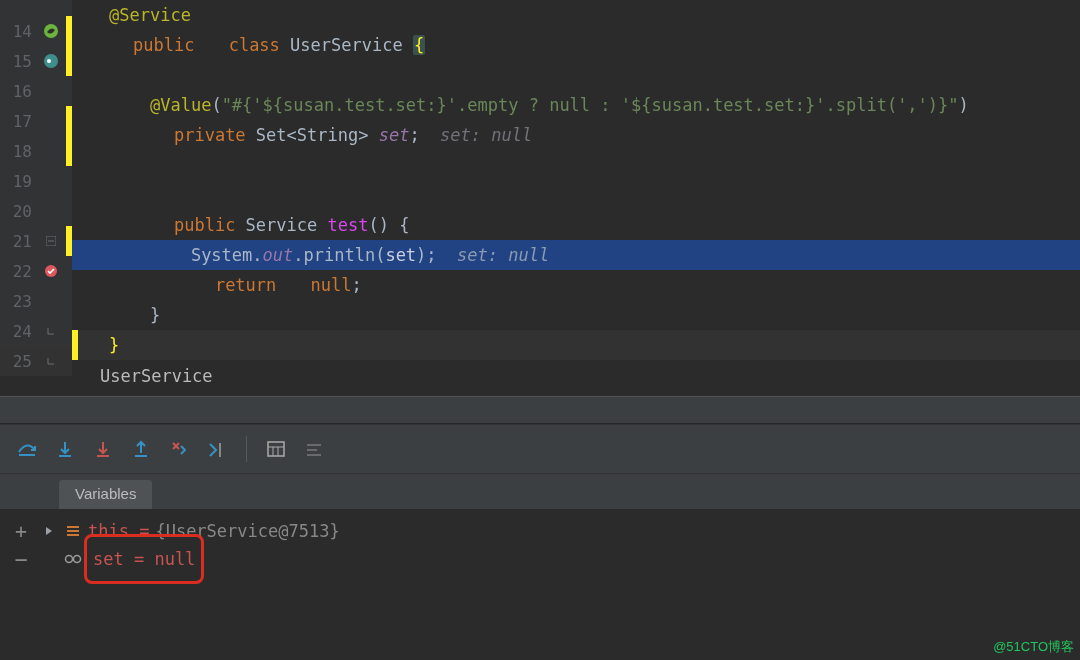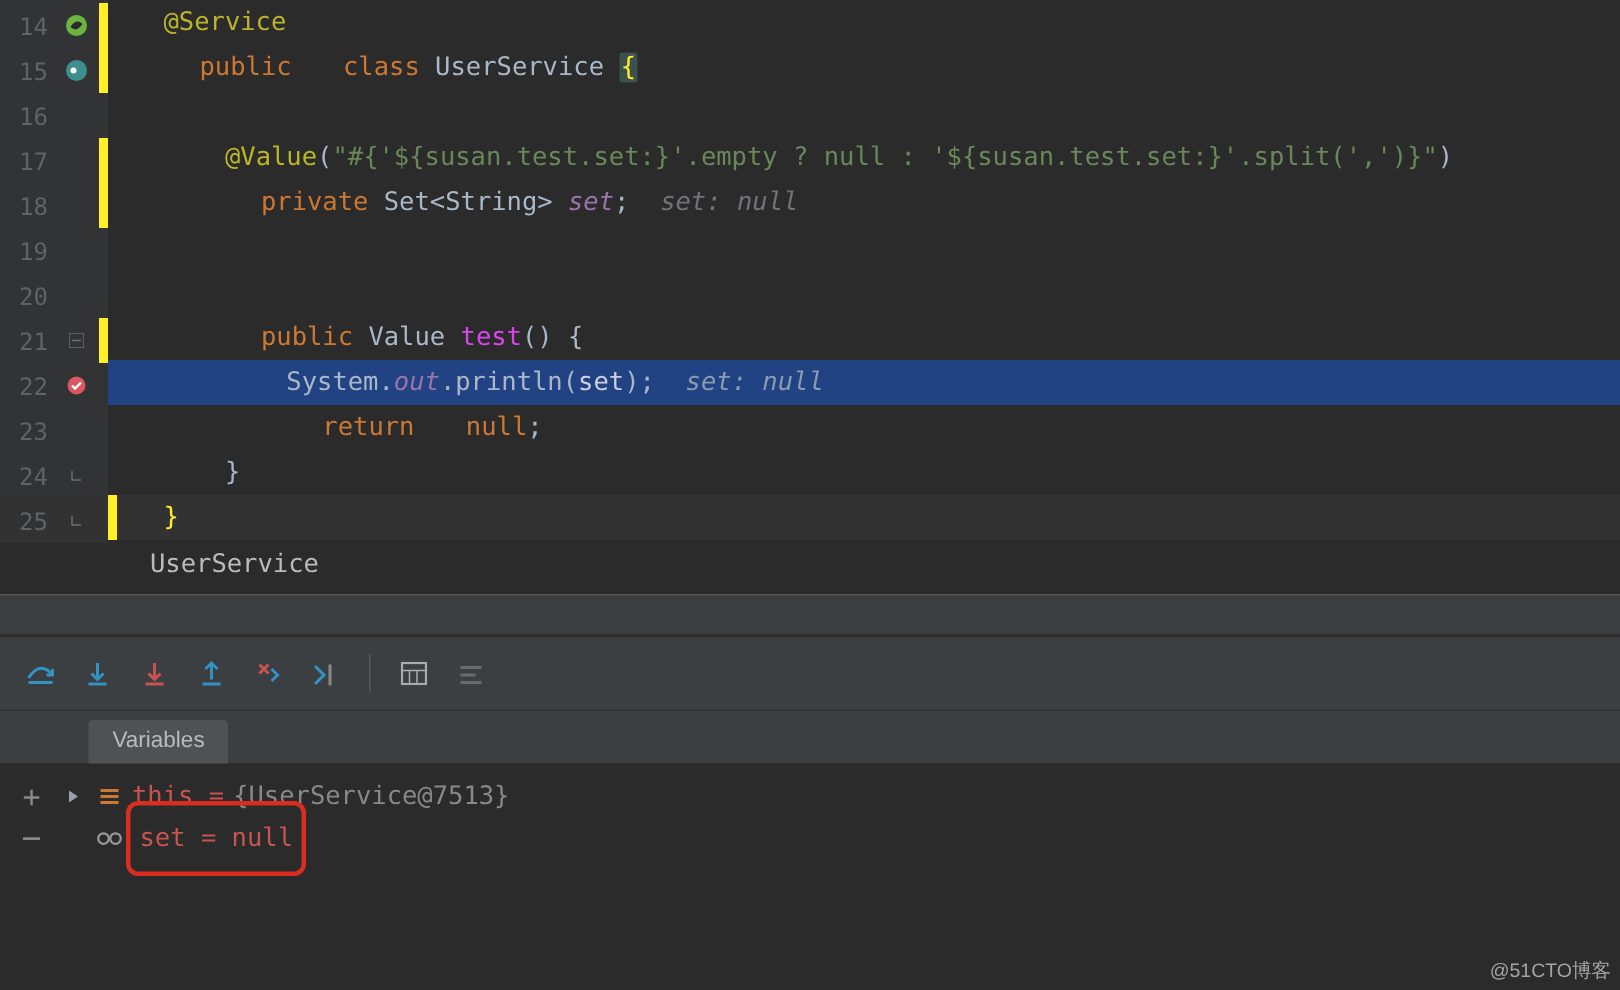--- a/index.html
+++ b/index.html
@@ -1,18 +1,18 @@
 <!DOCTYPE html>
 <html><head>
 <meta charset="utf-8">
 <style>
   * { box-sizing: border-box; }
   html, body { margin:0; padding:0; width:1080px; height:660px; background:#2b2b2b; font-family:"Menlo","Consolas",monospace; overflow:hidden; color:#a9b7c6;}
   .editor { display:flex; height:360px; }
-  .gutter { width:72px; background:#313335; padding-top:2px; }
+  .gutter { width:72px; background:#313335; padding-top:16px; }
   .grow { display:flex; align-items:center; height:30px; }
   .lnum { width:36px; text-align:right; color:#606366; font-size:16px; padding-right:4px;}
   .gicon { width:30px; display:flex; align-items:center; justify-content:center;}
   .gicon svg { display:block;}
   .gbar  { width:6px; height:30px; }
   .code { flex:1; font-size:17px; line-height:30px; position:relative; }
   .line { height:30px; padding-left:37px; white-space:pre; position:relative; }
   .line.sel { background:#214283; }
   .line .caret-strip { position:absolute; left:0; top:0; bottom:0; width:6px; }
   .tok-ann  { color:#bbb529; }
@@ -29,21 +29,21 @@
   .dbgbar { height:50px; display:flex; align-items:center; background:#3c3f41; border-top:1px solid #323232; border-bottom:1px solid #323232; padding-left:10px; gap:4px;}
   .dbgbtn { width:34px; height:34px; display:flex; align-items:center; justify-content:center; border-radius:2px; }
   .dbgsep { width:1px; height:26px; background:#585858; margin:0 8px;}
   .tabbar { background:#3c3f41; padding:6px 0 0 12px;}
   .tab    { display:inline-block; padding:5px 16px 7px; color:#bbbbbb; background:#4e5254; border-radius:3px 3px 0 0; font-size:15px; font-family:-apple-system,sans-serif;margin-left:47px;}
   .vars   { background:#2b2b2b; padding:8px 0 0 0; font-size:17px;}
   .vrow   { display:flex; align-items:center; height:28px; padding-left:8px; gap:6px;}
   .vside  { width:26px; display:flex; align-items:center; justify-content:center;}
   .vicon  { width:18px; display:flex; align-items:center; justify-content:center;}
   .hlbox  { border:3px solid #d92d20; border-radius:8px; padding:12px 6px; margin-left:-4px;}
-  .watermark { position:fixed; right:6px; bottom:4px; color:#a3a3a3; font-size:13px; font-family:-apple-system,sans-serif;}
+  .watermark { position:fixed; right:6px; bottom:4px; color:#22c55e; font-size:13px; font-family:-apple-system,sans-serif;}
 </style>
 </head>
 <body>
 
 <div class="editor">
   <div class="gutter">
     <div class="grow">
         <span class="lnum">14</span>
       <span class="gicon">
           <svg width="16" height="16">
@@ -133,21 +133,21 @@
       </div>
   </div>
   <div class="code">
     <div class="line"><span class="tok-ann">@Service</span></div>
     <div class="line"><span class="tok-kw">public </span><span class="tok-kw">class </span><span class="tok-plain">UserService </span><span class="tok-brace">{</span></div>
     <div class="line"></div>
     <div class="line">    <span class="tok-ann">@Value</span><span class="tok-plain">(</span><span class="tok-str">"#{'${susan.test.set:}'.empty ? null : '${susan.test.set:}'.split(',')}"</span><span class="tok-plain">)</span></div>
     <div class="line">    <span class="tok-kw">private </span><span class="tok-type">Set&lt;String&gt; </span><span class="tok-field">set</span><span class="tok-plain">;</span><span class="tok-hint">  set: null</span></div>
     <div class="line"></div>
     <div class="line"></div>
-    <div class="line">    <span class="tok-kw">public </span><span class="tok-type">Value </span><span class="tok-name">test</span><span class="tok-plain">() {</span></div>
+    <div class="line">    <span class="tok-kw">public </span><span class="tok-type">Service </span><span class="tok-name">test</span><span class="tok-plain">() {</span></div>
     <div class="line sel">        <span class="tok-plain">System.</span><span class="tok-field">out</span><span class="tok-plain">.println(</span><span class="tok-field" style="color:#cbcfe0;font-style:normal">set</span><span class="tok-plain">);</span><span class="tok-hint" style="color:#8a9bb0">  set: null</span></div>
     <div class="line">        <span class="tok-kw">return </span><span class="tok-kw">null</span><span class="tok-plain">;</span></div>
     <div class="line">    <span class="tok-plain">}</span></div>
     <div class="line" style="background:#323232"><span class="caret-strip" style="background:#ffef28"></span><span class="tok-brace2">}</span></div>
   </div>
 </div>
 
 <div class="crumb"><span>UserService</span></div>
 
 <div style="height:28px;background:#3c3f41;border-top:1px solid #555;border-bottom:1px solid #282828"></div>

